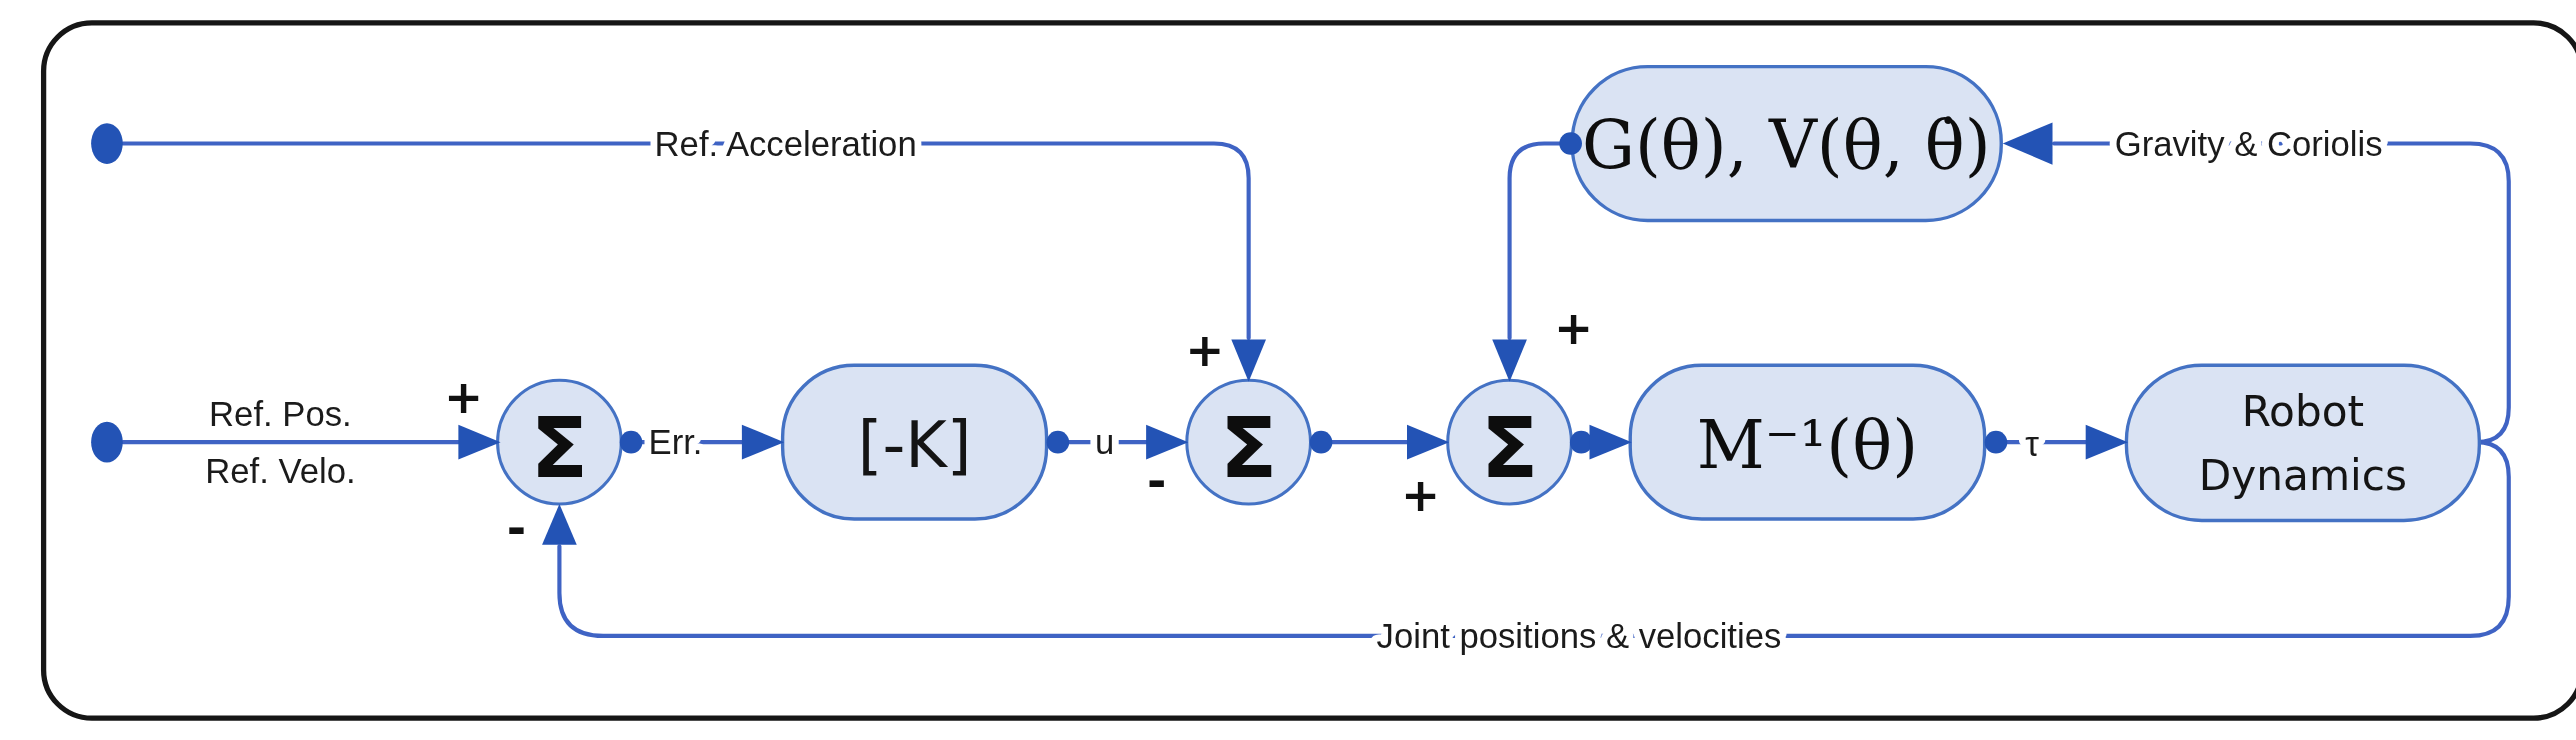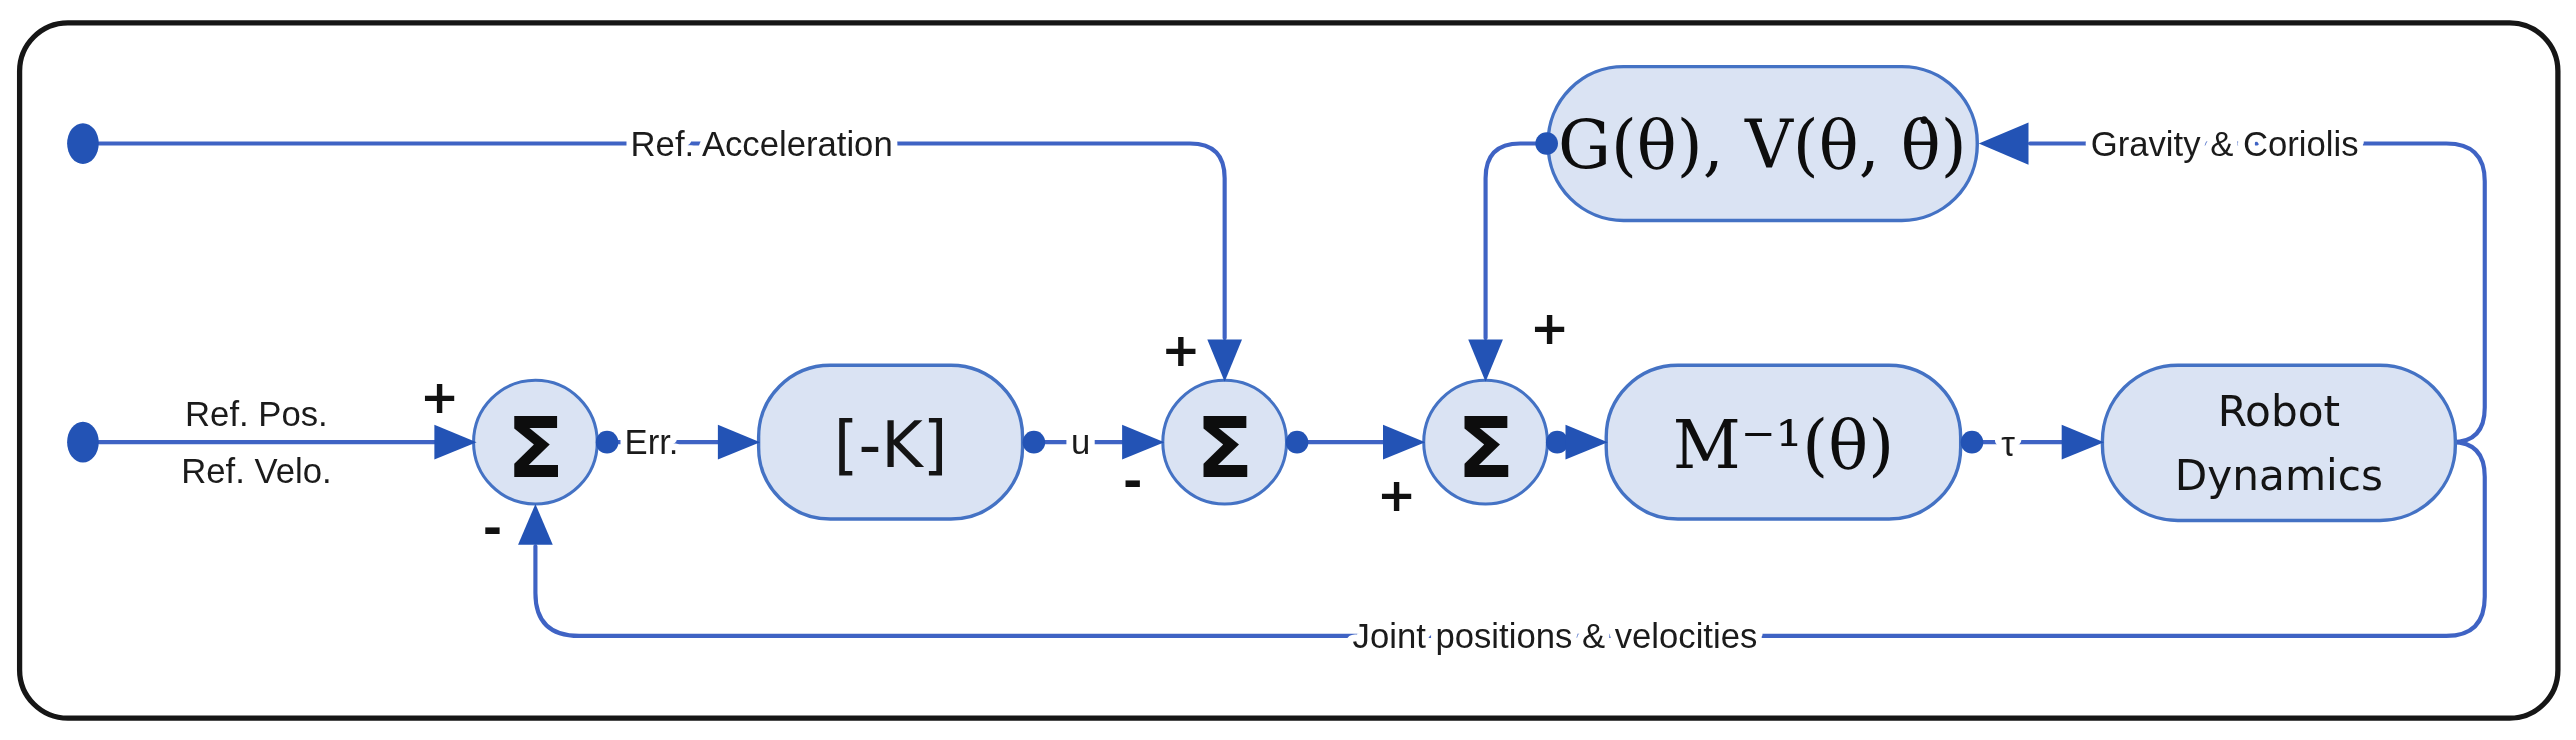--- a/index.html
+++ b/index.html
@@ -9,20 +9,21 @@
   }
   body {
     width: 2576px;
     height: 741px;
     position: relative;
     font-family: "Liberation Sans", sans-serif;
   }
   #diagram-root {
     position: absolute;
     inset: 0;
+    padding-left: 24px;
   }
   svg { display: block; }
 
   
   .wire {
     fill: none;
     stroke: #3f63c4;
     stroke-width: 5.5;
     stroke-linecap: round;
   }

